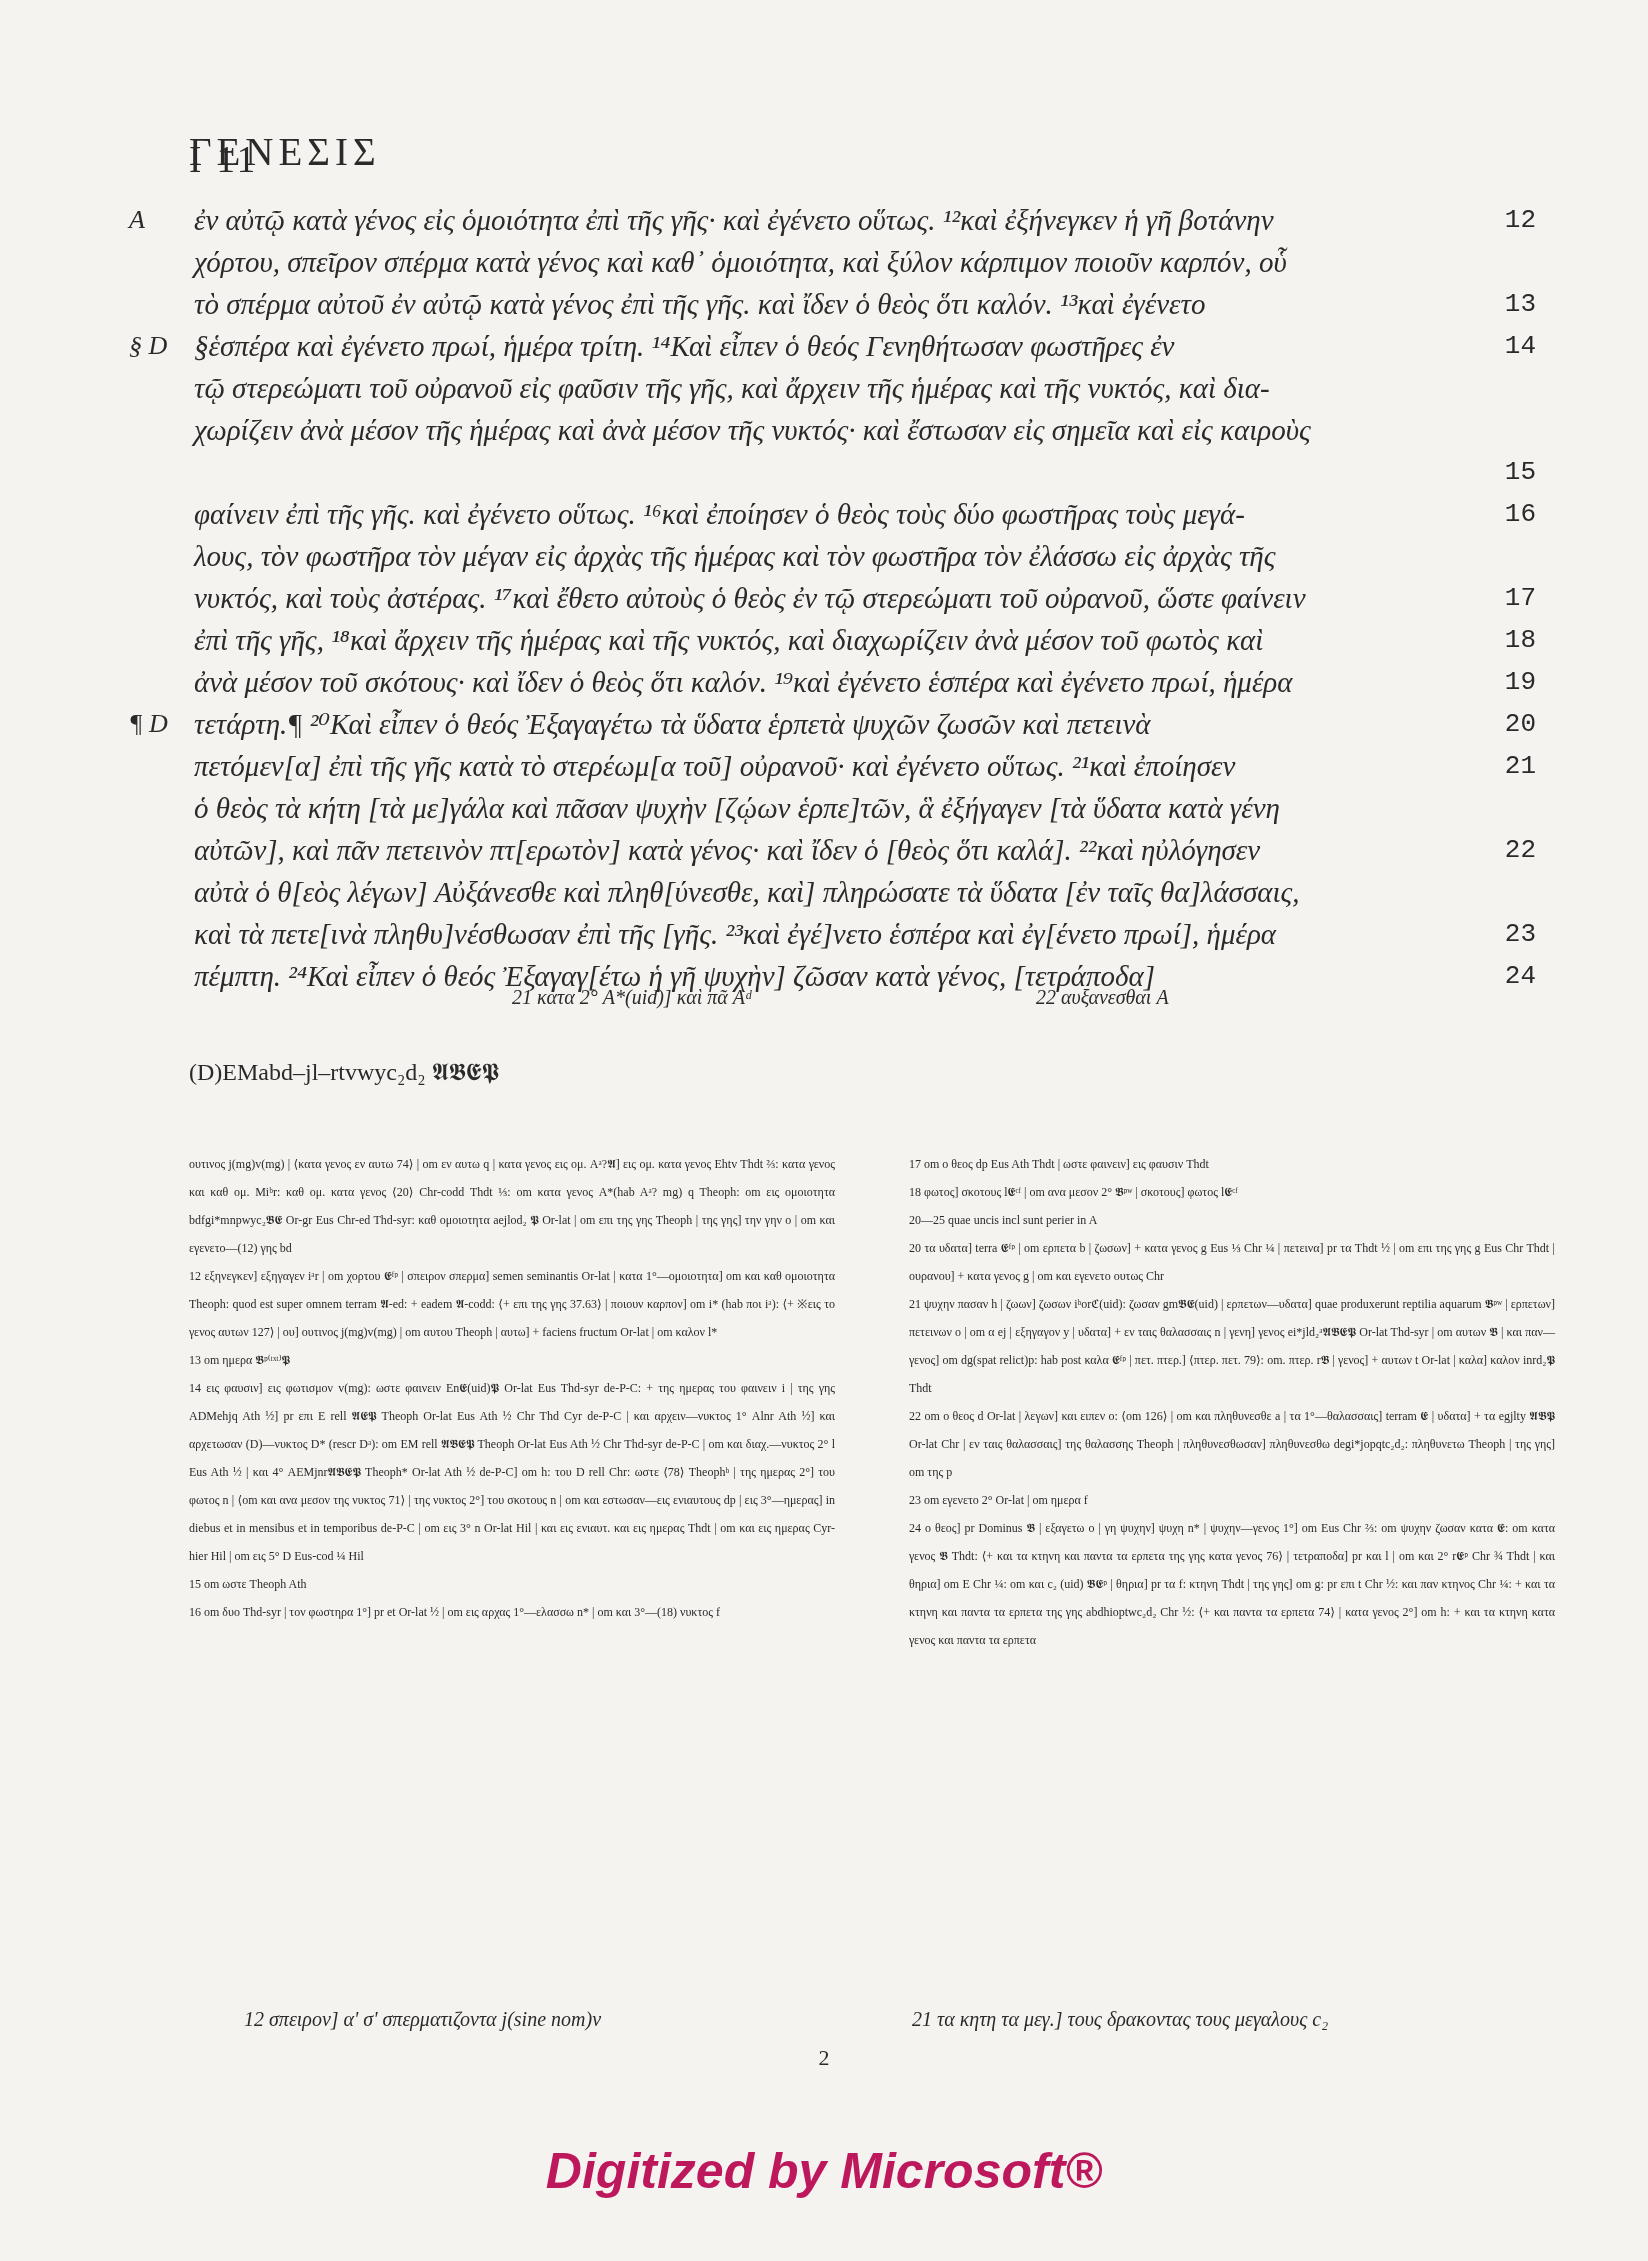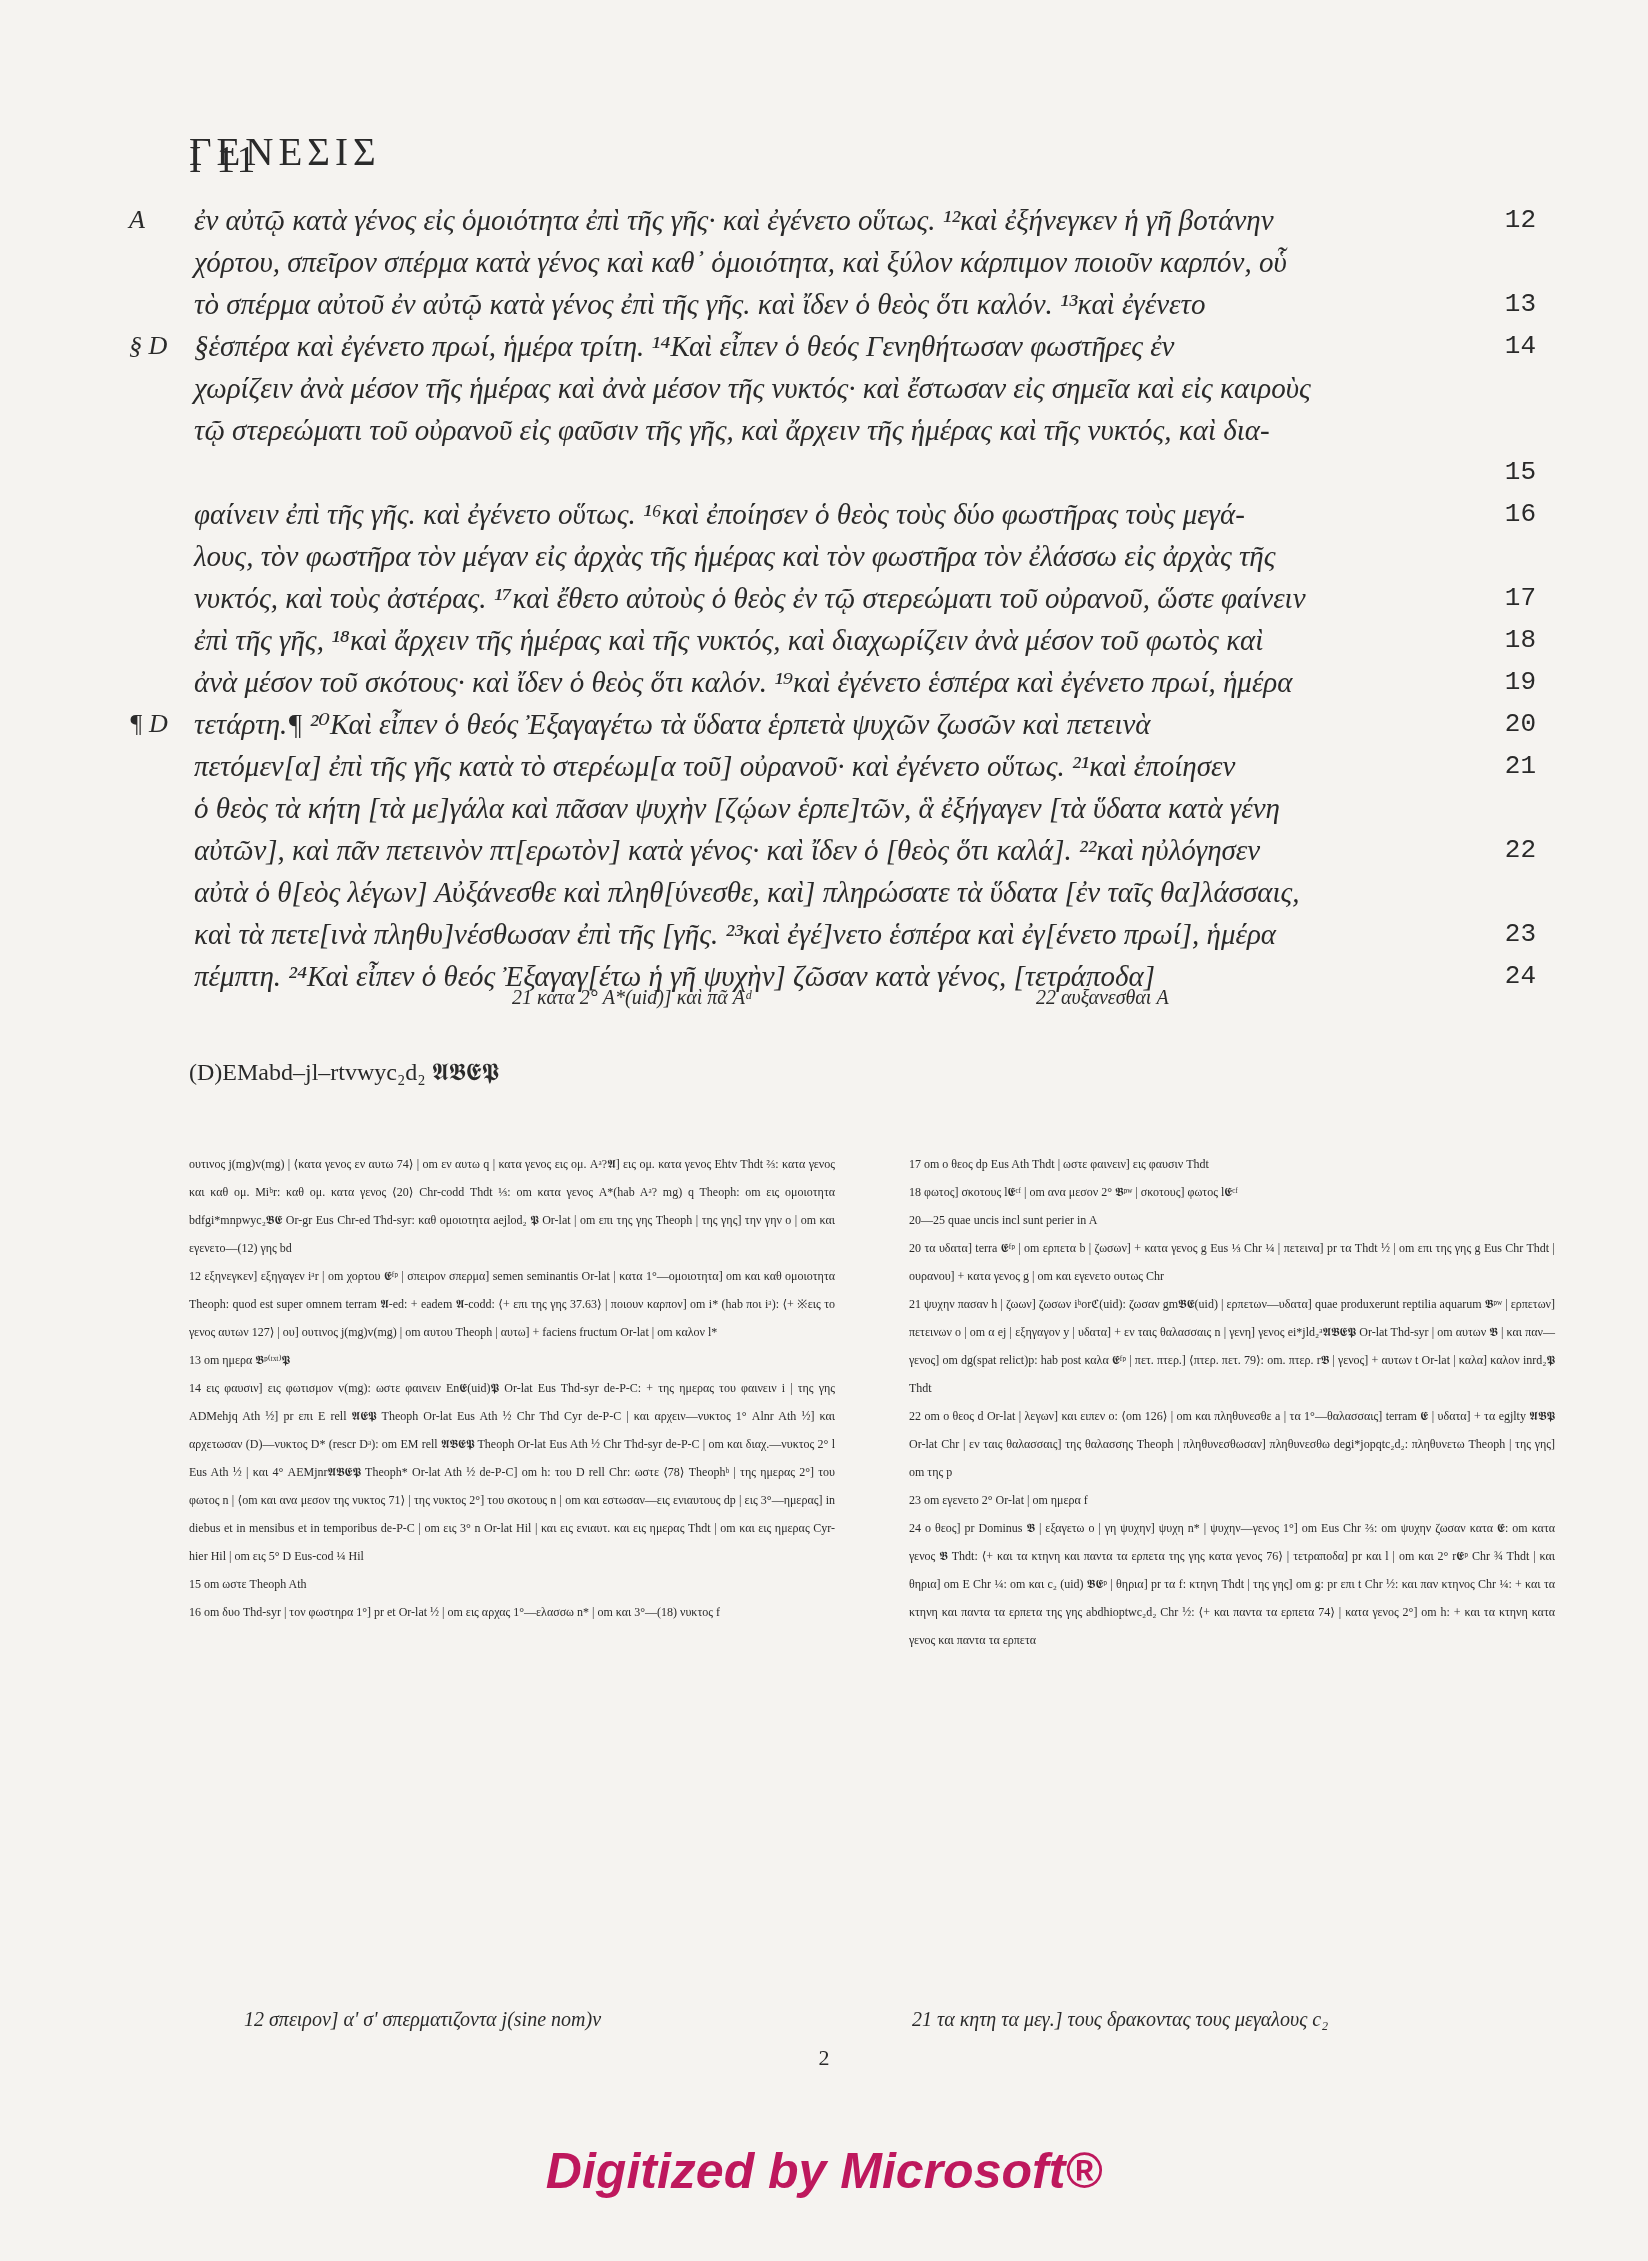--- a/index.html
+++ b/index.html
@@ -32,22 +32,22 @@
 <div class="page-header">
   <span class="running-section">I 11</span>
   <div class="running-title">ΓΕΝΕΣΙΣ</div>
 </div>
 
 <div class="main-text" id="main-text">
     <div class="text-line"><span class="line-sigla">A</span><span>ἐν αὐτῷ κατὰ γένος εἰς ὁμοιότητα ἐπὶ τῆς γῆς· καὶ ἐγένετο οὕτως.  ¹²καὶ ἐξήνεγκεν ἡ γῆ βοτάνην</span><span class="line-num">12</span></div>
     <div class="text-line"><span class="line-sigla"></span><span>χόρτου, σπεῖρον σπέρμα κατὰ γένος καὶ καθ᾽ ὁμοιότητα, καὶ ξύλον κάρπιμον ποιοῦν καρπόν, οὗ</span><span class="line-num"></span></div>
     <div class="text-line"><span class="line-sigla"></span><span>τὸ σπέρμα αὐτοῦ ἐν αὐτῷ κατὰ γένος ἐπὶ τῆς γῆς.  καὶ ἴδεν ὁ θεὸς ὅτι καλόν.  ¹³καὶ ἐγένετο</span><span class="line-num">13</span></div>
     <div class="text-line"><span class="line-sigla">§ D</span><span>§ἑσπέρα καὶ ἐγένετο πρωί, ἡμέρα τρίτη.        ¹⁴Καὶ εἶπεν ὁ θεός Γενηθήτωσαν φωστῆρες ἐν</span><span class="line-num">14</span></div>
+    <div class="text-line"><span class="line-sigla"></span><span>τῷ στερεώματι τοῦ οὐρανοῦ εἰς φαῦσιν τῆς γῆς, καὶ ἄρχειν τῆς ἡμέρας καὶ τῆς νυκτός, καὶ δια-</span><span class="line-num"></span></div>
     <div class="text-line"><span class="line-sigla"></span><span>χωρίζειν ἀνὰ μέσον τῆς ἡμέρας καὶ ἀνὰ μέσον τῆς νυκτός· καὶ ἔστωσαν εἰς σημεῖα καὶ εἰς καιροὺς</span><span class="line-num"></span></div>
-    <div class="text-line"><span class="line-sigla"></span><span>τῷ στερεώματι τοῦ οὐρανοῦ εἰς φαῦσιν τῆς γῆς, καὶ ἄρχειν τῆς ἡμέρας καὶ τῆς νυκτός, καὶ δια-</span><span class="line-num"></span></div>
     <div class="text-line"><span class="line-sigla"></span><span class="line-num">15</span></div>
     <div class="text-line"><span class="line-sigla"></span><span>φαίνειν ἐπὶ τῆς γῆς.  καὶ ἐγένετο οὕτως.  ¹⁶καὶ ἐποίησεν ὁ θεὸς τοὺς δύο φωστῆρας τοὺς μεγά-</span><span class="line-num">16</span></div>
     <div class="text-line"><span class="line-sigla"></span><span>λους, τὸν φωστῆρα τὸν μέγαν εἰς ἀρχὰς τῆς ἡμέρας καὶ τὸν φωστῆρα τὸν ἐλάσσω εἰς ἀρχὰς τῆς</span><span class="line-num"></span></div>
     <div class="text-line"><span class="line-sigla"></span><span>νυκτός, καὶ τοὺς ἀστέρας.  ¹⁷καὶ ἔθετο αὐτοὺς ὁ θεὸς ἐν τῷ στερεώματι τοῦ οὐρανοῦ, ὥστε φαίνειν</span><span class="line-num">17</span></div>
     <div class="text-line"><span class="line-sigla"></span><span>ἐπὶ τῆς γῆς, ¹⁸καὶ ἄρχειν τῆς ἡμέρας καὶ τῆς νυκτός, καὶ διαχωρίζειν ἀνὰ μέσον τοῦ φωτὸς καὶ</span><span class="line-num">18</span></div>
     <div class="text-line"><span class="line-sigla"></span><span>ἀνὰ μέσον τοῦ σκότους· καὶ ἴδεν ὁ θεὸς ὅτι καλόν.  ¹⁹καὶ ἐγένετο ἑσπέρα καὶ ἐγένετο πρωί, ἡμέρα</span><span class="line-num">19</span></div>
     <div class="text-line"><span class="line-sigla">¶ D</span><span>τετάρτη.¶        ²⁰Καὶ εἶπεν ὁ θεός Ἐξαγαγέτω τὰ ὕδατα ἑρπετὰ ψυχῶν ζωσῶν καὶ πετεινὰ</span><span class="line-num">20</span></div>
     <div class="text-line"><span class="line-sigla"></span><span>πετόμεν[α] ἐπὶ τῆς γῆς κατὰ τὸ στερέωμ[α τοῦ] οὐρανοῦ· καὶ ἐγένετο οὕτως.  ²¹καὶ ἐποίησεν</span><span class="line-num">21</span></div>
     <div class="text-line"><span class="line-sigla"></span><span>ὁ θεὸς τὰ κήτη [τὰ με]γάλα καὶ πᾶσαν ψυχὴν [ζῴων ἑρπε]τῶν, ἃ ἐξήγαγεν [τὰ ὕδατα κατὰ γένη</span><span class="line-num"></span></div>
     <div class="text-line"><span class="line-sigla"></span><span>αὐτῶν], καὶ πᾶν πετεινὸν πτ[ερωτὸν] κατὰ γένος· καὶ ἴδεν ὁ [θεὸς ὅτι καλά].  ²²καὶ ηὐλόγησεν</span><span class="line-num">22</span></div>

